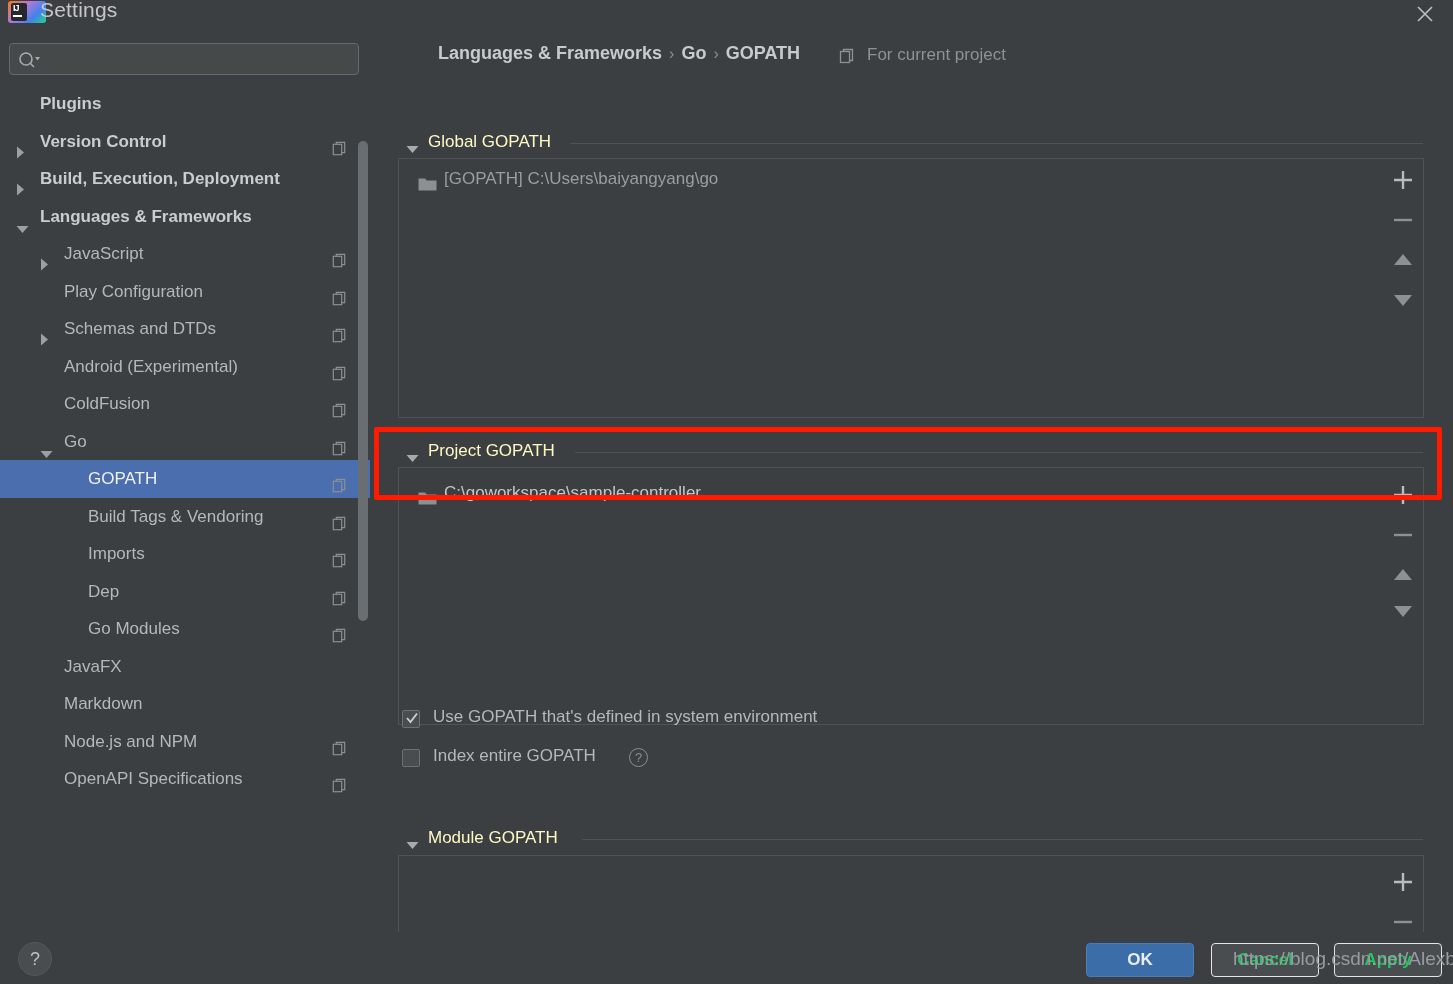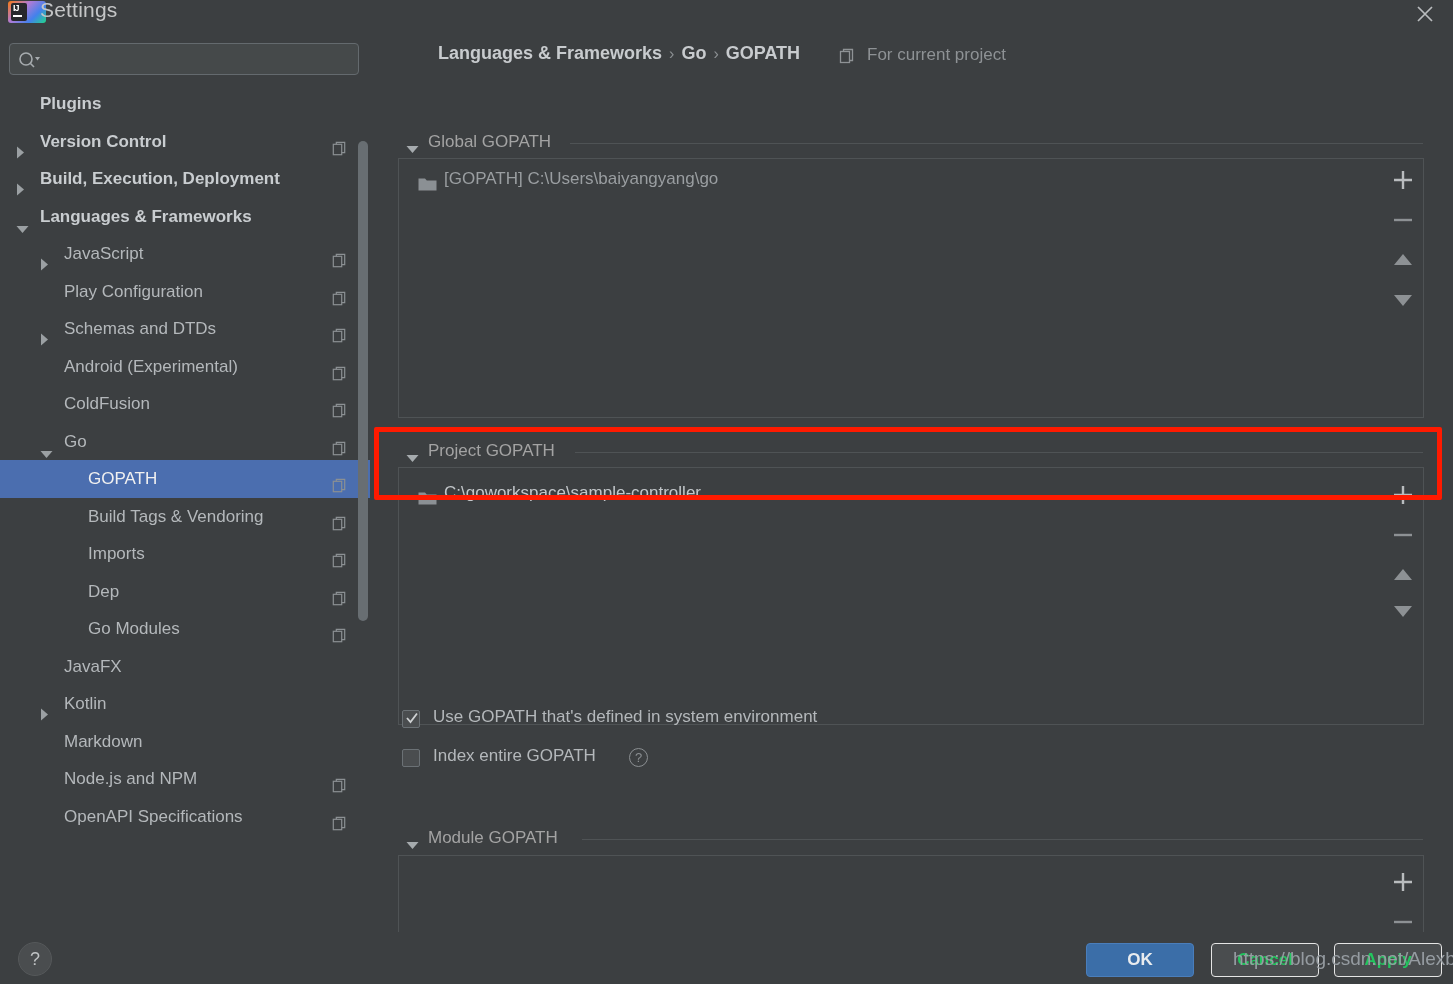--- a/index.html
+++ b/index.html
@@ -41,21 +41,21 @@
   .trow .copyicon{position:absolute;right:22px;top:10px;}
   .tree-scrollbar{position:absolute;left:358px;top:108px;width:10px;height:480px;background:#686e72;border-radius:5px;}
 
   
   .main{position:absolute;left:370px;top:33px;width:1083px;height:899px;background:#3c3f41;}
   .breadcrumb{position:absolute;left:28px;top:10px;font-size:18px;font-weight:bold;color:#c8cbce;white-space:nowrap;margin-left:40px;}
   .breadcrumb .sep{font-weight:normal;color:#8b8f92;padding:0 7px;font-size:16px;}
   .forproj{position:absolute;left:497px;top:12px;font-size:17px;color:#8e9295;white-space:nowrap;}
   .forproj .ci{position:absolute;left:-28px;top:3px;}
 
-  .sectitle{position:absolute;font-size:17px;color:#a3a3a3;white-space:nowrap;}
+  .sectitle{position:absolute;font-size:17px;color:#fef9c3;white-space:nowrap;}
   .sectitle .tri{position:absolute;left:-22px;top:7px;}
   .secline{position:absolute;height:1px;background:#4f5355;}
 
   .listbox{position:absolute;background:#3c3f41;border:1px solid #4f5355;box-sizing:border-box;}
   .listrow{position:absolute;left:1px;right:1px;height:30px;line-height:30px;font-size:17px;color:#9a9ea1;white-space:nowrap;}
   .listrow .folder{position:absolute;left:18px;top:8px;}
   .listrow .txt{position:absolute;left:44px;}
   .nothing{position:absolute;font-size:17px;color:#8b8f92;}
 
   .lbtool{position:absolute;width:40px;border:1px solid #4f5355;border-left:none;box-sizing:border-box;background:#3c3f41;}
@@ -224,26 +224,20 @@
           <span class="lbl" style="left: 88px;">Go Modules</span>
           <span class="copyicon"><svg width="16" height="16" viewBox="0 0 16 16">
               <rect x="1.3" y="3.3" width="8.4" height="10.4" stroke="#8b9093" stroke-width="1.2" fill="none"></rect>
               <path d="M4.3 3.3 L4.3 1.3 L12.7 1.3 L12.7 11.7 L9.7 11.7" stroke="#8b9093" stroke-width="1.2" fill="none"></path>
             </svg></span>
         </div>
         <div class="trow">
           <span class="lbl" style="left: 64px;">JavaFX</span>
         </div>
         <div class="trow">
-          <span class="arrow" style="left: 40px;"><svg width="9" height="13" viewBox="0 0 9 13">
-              <path d="M1 0.5 L1 12.5 L8 6.5 Z" fill="#9ba0a3"></path>
-            </svg></span>
-          <span class="lbl" style="left: 64px;">Kotlin</span>
-        </div>
-        <div class="trow">
           <span class="lbl" style="left: 64px;">Markdown</span>
         </div>
         <div class="trow">
           <span class="lbl" style="left: 64px;">Node.js and NPM</span>
           <span class="copyicon"><svg width="16" height="16" viewBox="0 0 16 16">
               <rect x="1.3" y="3.3" width="8.4" height="10.4" stroke="#8b9093" stroke-width="1.2" fill="none"></rect>
               <path d="M4.3 3.3 L4.3 1.3 L12.7 1.3 L12.7 11.7 L9.7 11.7" stroke="#8b9093" stroke-width="1.2" fill="none"></path>
             </svg></span>
         </div>
         <div class="trow">

